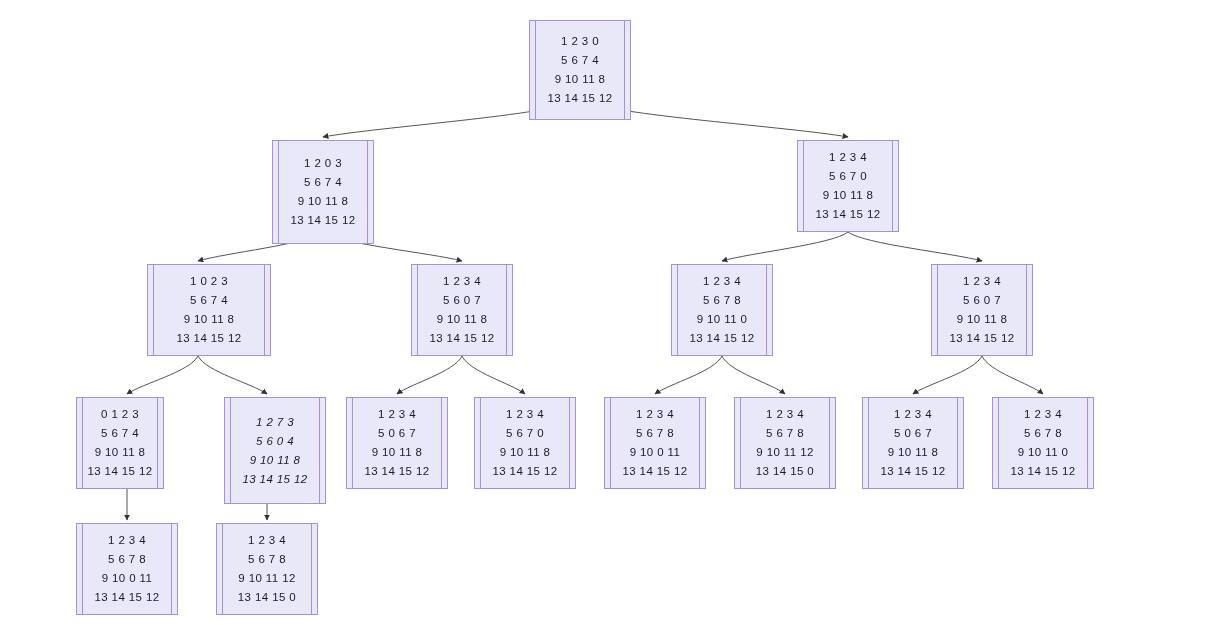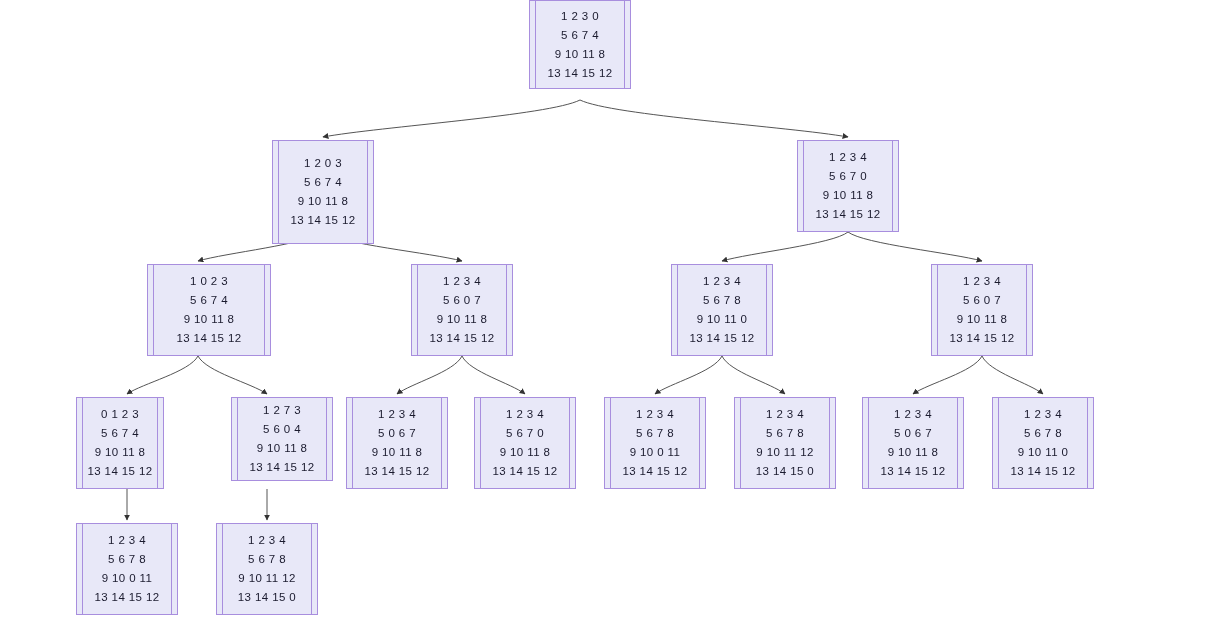--- a/index.html
+++ b/index.html
@@ -85,21 +85,21 @@
         <path d="M 462 356 C 469.56 371.96, 511.14 383.36, 525 394" fill="none" stroke="#555555" stroke-width="1" marker-end="url(#arrow)"></path>
         <path d="M 722 356 C 713.96 371.96, 669.74 383.36, 655 394" fill="none" stroke="#555555" stroke-width="1" marker-end="url(#arrow)"></path>
         <path d="M 722 356 C 729.56 371.96, 771.14 383.36, 785 394" fill="none" stroke="#555555" stroke-width="1" marker-end="url(#arrow)"></path>
         <path d="M 982 356 C 973.72 371.96, 928.18 383.36, 913 394" fill="none" stroke="#555555" stroke-width="1" marker-end="url(#arrow)"></path>
         <path d="M 982 356 C 989.32 371.96, 1029.58 383.36, 1043 394" fill="none" stroke="#555555" stroke-width="1" marker-end="url(#arrow)"></path>
         <path d="M 127 489 L 127 520" fill="none" stroke="#555555" stroke-width="1" marker-end="url(#arrow)"></path>
         <path d="M 267 489 L 267 520" fill="none" stroke="#555555" stroke-width="1" marker-end="url(#arrow)"></path>
       </g>
   </svg>
   <div id="nodes">
-      <div class="node" style="left: 529px; top: 0; width: 102px; height: 89px;">
+      <div class="node" style="left: 529px; top: 20px; width: 102px; height: 100px;">
         <div class="row">1 2 3 0</div>
         <div class="row">5 6 7 4</div>
         <div class="row">9 10 11 8</div>
         <div class="row">13 14 15 12</div>
       </div>
       <div class="node" style="left: 272px; top: 140px; width: 102px; height: 104px;">
         <div class="row">1 2 0 3</div>
         <div class="row">5 6 7 4</div>
         <div class="row">9 10 11 8</div>
         <div class="row">13 14 15 12</div>
@@ -133,21 +133,21 @@
         <div class="row">5 6 0 7</div>
         <div class="row">9 10 11 8</div>
         <div class="row">13 14 15 12</div>
       </div>
       <div class="node" style="left: 76px; top: 397px; width: 88px; height: 92px;">
         <div class="row">0 1 2 3</div>
         <div class="row">5 6 7 4</div>
         <div class="row">9 10 11 8</div>
         <div class="row">13 14 15 12</div>
       </div>
-      <div class="node" style="left: 231px; top: 397px; width: 102px; height: 84px;">
+      <div class="node" style="left: 224px; top: 397px; width: 102px; height: 107px; font-style: italic;">
         <div class="row">1 2 7 3</div>
         <div class="row">5 6 0 4</div>
         <div class="row">9 10 11 8</div>
         <div class="row">13 14 15 12</div>
       </div>
       <div class="node" style="left: 346px; top: 397px; width: 102px; height: 92px;">
         <div class="row">1 2 3 4</div>
         <div class="row">5 0 6 7</div>
         <div class="row">9 10 11 8</div>
         <div class="row">13 14 15 12</div>

